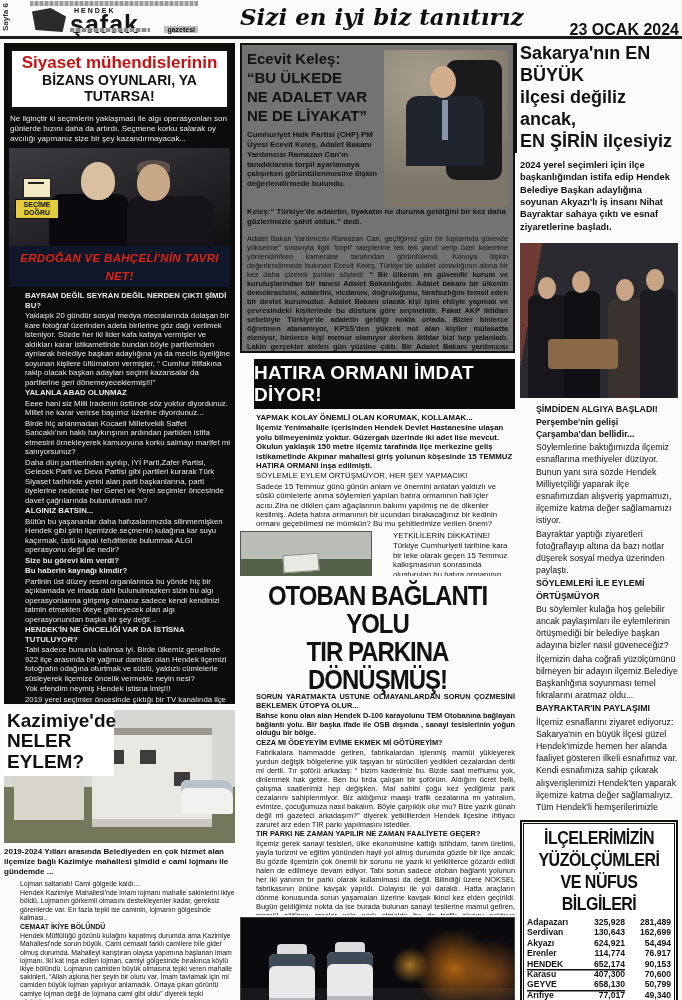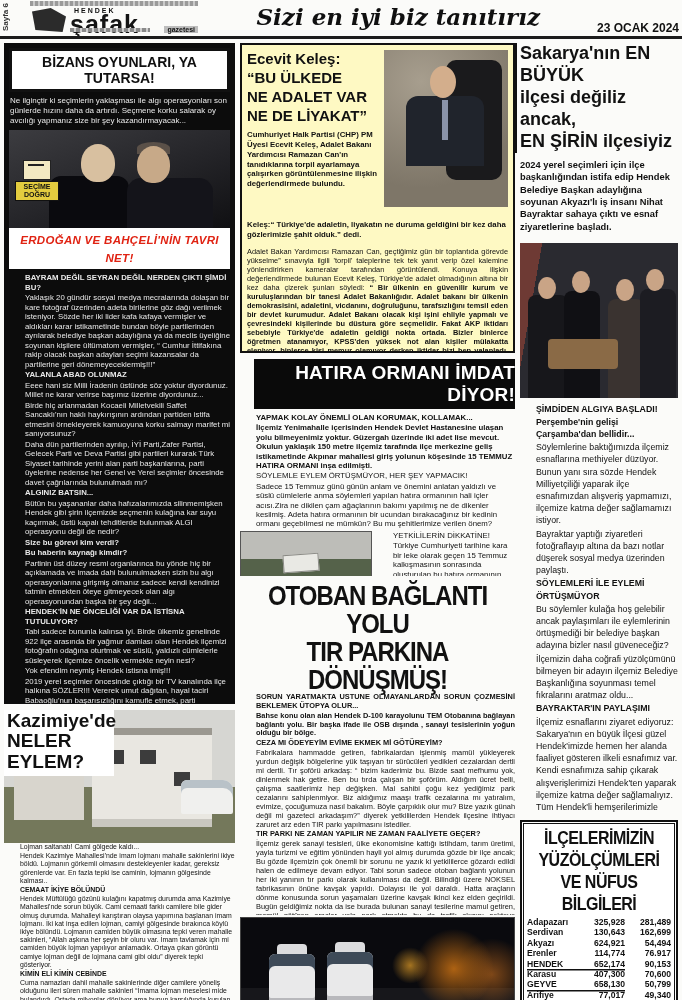--- a/index.html
+++ b/index.html
@@ -12,23 +12,23 @@
          font-size:8px;font-weight:bold;color:#333;}
   .logo{position:absolute;left:30px;top:1px;width:168px;height:33px;}
   .logo-topbar{height:5px;background:repeating-linear-gradient(90deg,#9a9a9a 0 3px,#c9c9c9 3px 5px);margin-bottom:1px;}
   .flagicon{position:absolute;left:2px;top:7px;width:34px;height:24px;background:#2b2b2b;
             clip-path:polygon(0 15%,55% 0,100% 35%,90% 100%,10% 92%);}
   .logo-hendek{position:absolute;left:44px;top:6px;font-size:7px;font-weight:bold;letter-spacing:2px;}
   .logo-safak{position:absolute;left:40px;top:9px;font-size:25px;font-weight:bold;letter-spacing:1px;color:#141414;}
   .logo-gaz{position:absolute;right:0;bottom:1px;font-size:7px;font-weight:bold;background:#bdbdbd;padding:0 3px;}
   .logo-midbar{position:absolute;left:40px;bottom:2px;width:80px;height:4px;
                background:repeating-linear-gradient(90deg,#8a8a8a 0 4px,#cfcfcf 4px 6px);}
-  .slogan{position:absolute;left:240px;width:300px;top:3px;text-align:right;
+  .slogan{position:absolute;left:240px;width:300px;top:3px;text-align:left;
           font-family:"DejaVu Serif",serif;font-style:italic;font-weight:bold;font-size:23px;color:#101010;}
-  .hdate{position:absolute;right:3px;top:21px;font-size:12px;font-weight:bold;}
+  .hdate{position:absolute;right:3px;top:21px;font-size:16px;font-weight:bold;}
   .hrule{position:absolute;top:36px;left:0;width:682px;height:3px;background:#1c1c1c;}
 
   
   .col{position:absolute;top:43px;}
   #colL{left:4px;width:231px;}
   #colM{left:240px;width:275px;}
   #colR{left:520px;width:158px;}
 
   
   .blackbox{background:#0c0c0c;color:#e8e8e8;padding:5px 5px 4px;height:652px;overflow:hidden;}
@@ -41,21 +41,21 @@
   .head1{position:absolute;left:72px;top:14px;width:34px;height:38px;border-radius:50% 50% 45% 45%;
          background:radial-gradient(circle at 40% 35%,#e3cba9,#b headline89572);background-color:#d8c0a0;}
   .head2{position:absolute;left:128px;top:16px;width:33px;height:37px;border-radius:50% 50% 45% 45%;background:#c7a988;}
   .hair2{position:absolute;left:128px;top:12px;width:33px;height:12px;border-radius:50% 50% 0 0;background:#5a5048;}
   .suitL{position:absolute;left:40px;top:46px;width:80px;height:60px;background:#0a0a0e;border-radius:12px 12px 0 0;}
   .suitR{position:absolute;left:118px;top:48px;width:86px;height:58px;background:#14141a;border-radius:14px 14px 0 0;}
   .badge{position:absolute;left:6px;top:30px;width:44px;text-align:center;}
   .ballot{width:26px;height:18px;margin:0 auto 1px;background:#f3e9c2;border:1px solid #222;position:relative;}
   .ballot:before{content:"";position:absolute;left:4px;top:3px;width:16px;height:2px;background:#222;}
   .badgetxt{background:#e3cc3f;border:1px solid #111;color:#111;font-weight:bold;font-size:7px;line-height:8px;padding:1px 0;}
-  .photocap{background:#ffffff;text-align:center;padding:2px 0 3px;}
+  .photocap{background:#0f172a;text-align:center;padding:2px 0 3px;}
   .photocap span{color:#e02313;font-weight:bold;font-style:italic;font-size:11.5px;letter-spacing:.3px;}
   .s-blocks{margin-top:4px;font-size:7.8px;line-height:9.5px;}
   .blk{margin:0 0 1px;padding-left:16px;}
   .st-subhead{font-weight:bold;}
   .st-boldpara{font-weight:bold;}
 
   
   .kaz{margin-top:6px;}
   .kazphoto{height:133px;background:linear-gradient(#d6d6d2 0 58%,#74785b 58% 100%);}
   .kbuild{position:absolute;left:88px;top:18px;width:120px;height:92px;background:#e9e7e1;
@@ -64,38 +64,38 @@
   .kw1{left:104px;top:40px;} .kw2{left:136px;top:40px;} .kw3{left:170px;top:62px;}
   .khouse{position:absolute;left:10px;top:52px;width:70px;height:48px;background:#d8d5cd;border-top:10px solid #5d5a54;}
   .kvan{position:absolute;right:2px;top:70px;width:52px;height:34px;background:#f0f0ee;border-radius:6px 10px 2px 2px;
         box-shadow:inset 0 8px 0 #b9c2c8;}
   .kazhl{position:absolute;left:0;top:0;width:104px;background:#fff;padding:1px 3px 4px;
          font-size:19px;font-weight:bold;line-height:1.07;white-space:pre-line;}
   .kaz-lead{font-size:8px;line-height:10px;font-weight:bold;margin:4px 0 3px;}
   .kaz-blocks{font-size:6.9px;line-height:8.2px;}
 
   
-  .kelesbox{border:2px solid #111;padding:5px;height:296px;overflow:hidden;background:#fef9c3;}
+  .kelesbox{border:2px solid #111;padding:5px;height:296px;overflow:hidden;background:#737373;}
   .keles-top{display:flex;}
   .keles-left{width:132px;flex:none;}
   .kname{font-size:15px;font-weight:bold;}
   .kquote{font-size:15px;font-weight:bold;line-height:1.25;white-space:pre-line;margin-top:2px;}
   .klead{font-weight:bold;font-size:7.8px;line-height:9.8px;margin-top:5px;}
   .kphoto{flex:1;height:157px;margin-left:5px;background:
           radial-gradient(circle at 30% 20%,#a79e8e,#7e7668 70%);position:relative;}
   .kchair{position:absolute;right:6px;top:10px;width:56px;height:120px;background:#1a1a1c;border-radius:10px;}
   .khead{position:absolute;left:46px;top:16px;width:26px;height:32px;border-radius:50%;background:#d3ae8c;}
   .ksuit{position:absolute;left:22px;top:46px;width:78px;height:70px;background:#20242c;border-radius:12px 12px 0 0;}
   .ktie{position:absolute;left:58px;top:50px;width:6px;height:40px;background:#8a93a8;}
-  .ksaid{font-weight:bold;font-size:7.8px;line-height:9.6px;margin-top:13px;}
+  .ksaid{font-weight:bold;font-size:7.8px;line-height:9.6px;margin-top:0;}
   .kbody{font-size:7.4px;line-height:9px;margin-top:3px;text-align:justify;}
   .kbody b{font-weight:bold;}
 
   
-  .banner{margin-top:6px;background:#0a0a0a;color:#fff;text-align:right;
+  .banner{margin-top:6px;background:#0a0a0a;color:#fff;text-align:left;
           font-size:19px;font-weight:bold;letter-spacing:.2px;padding:3px 0;margin-left:14px;}
   .hatira{margin-top:4px;font-size:7.8px;line-height:9.4px;height:163px;overflow:hidden;}
   .st-caps{font-weight:normal;}
   .hat-row{display:flex;margin-top:2px;}
   .hatphoto{flex:none;width:130px;height:90px;border:1px solid #555;background:
      linear-gradient(#bdbdb8 0 30%,#55624a 30% 56%,#7d8757 56% 68%,#d2c560 68% 71%,#979794 71% 100%);position:relative;}
   .hatsign{position:absolute;left:42px;top:22px;width:34px;height:16px;background:#e9e9e4;border:1px solid #8a8a85;transform:rotate(-4deg);}
   .hat-right{flex:1;padding-left:5px;}
 
   
@@ -150,20 +150,21 @@
       <div class="logo-gaz">gazetesi</div>
     </div>
     <div class="slogan">Sizi en iyi biz tanıtırız</div>
     <div class="hdate">23 OCAK 2024</div>
   </div>
   <div class="hrule"></div>
 
   <div class="col" id="colL">
     <article class="blackbox">
       <div class="hlbox">
+        <div class="hl1">Siyaset mühendislerinin</div>
         <div class="hl2">BİZANS OYUNLARI, YA TUTARSA!</div>
       </div>
       <p class="s-lead">Ne ilginçtir ki seçimlerin yaklaşması ile algı operasyonları son günlerde hızını daha da artırdı. Seçmene korku salarak oy avcılığı yapmanız size bir şey kazandırmayacak...</p>
       <div class="photo ph-leaders">
         <div class="suitL"></div>
         <div class="suitR"></div>
         <div class="head1"></div>
         <div class="hair2"></div>
         <div class="head2"></div>
         <div class="badge">
@@ -199,20 +200,21 @@
         <div class="khouse"></div>
         <div class="kbuild"></div>
         <div class="kwin kw1"></div>
         <div class="kwin kw2"></div>
         <div class="kwin kw3"></div>
         <div class="kvan"></div>
         <div class="kazhl">Kazimiye'de
 NELER
 EYLEM?</div>
       </div>
+      <p class="kaz-lead">2019-2024 Yılları arasında Belediyeden en çok hizmet alan ilçemize bağlı Kazimiye mahallesi şimdid e cami lojmanı ile gündemde ...</p>
       <div class="kaz-blocks">
 
       <p class="blk st-para">Lojman saltanatı! Cami gölgede kaldı...</p>
           <p class="blk st-para">Hendek Kazimiye Mahallesi'nde imam lojmanı mahalle sakinlerini ikiye böldü. Lojmanın görkemli olmasını destekleyenler kadar, gereksiz görenlerde var. En fazla tepki ise caminin, lojmanın gölgesinde kalması..</p>
           <p class="blk st-subhead">CEMAAT İKİYE BÖLÜNDÜ</p>
           <p class="blk st-para">Hendek Müftülüğü gözünü kulağını kapatmış durumda ama Kazimiye Mahallesi'nde sorun büyük. Cami cemaati farklı camilere bile gider olmuş durumda. Mahalleyi karıştıran olaysa yapımına başlanan imam lojmanı. İki kat inşa edilen lojman, camiyi gölgesinde bırakınca köylü ikiye bölündü. Lojmanın camiden büyük olmasına tepki veren mahalle sakinleri, “Allah aşkına her şeyin bir oluru var. İmam tavlamak için mi camiden büyük lojman yapılıyor anlamadık. Ortaya çıkan görüntü camiye lojman değil de lojmana cami gibi oldu” diyerek tepki gösteriyor.</p>
           <p class="blk st-subhead">KİMİN ELİ KİMİN CEBİNDE</p>
           <p class="blk st-para">Cuma namazları dahil mahalle sakinlerinde diğer camilere yöneliş olduğunu ileri süren mahalle sakinleri “İmama lojman meselesi mide bulandırdı. Ortada milyonlar dönüyor ama bunun karşılığında kurulan ne bir dernek ne de kurumsal bir yapı yok. Kimin ne bağışladığı, neye göre harcama yapıldığı bilinmiyor. Parasal mesele işin bir başka boyutu. Müftü gözünü açıp görüntü çirkinliğini görse, kulağını açıp söylenenleri işitse sorun çözülecek” KAYNAK: HABERLİSİN.COM</p>
         </div>
     </article>

